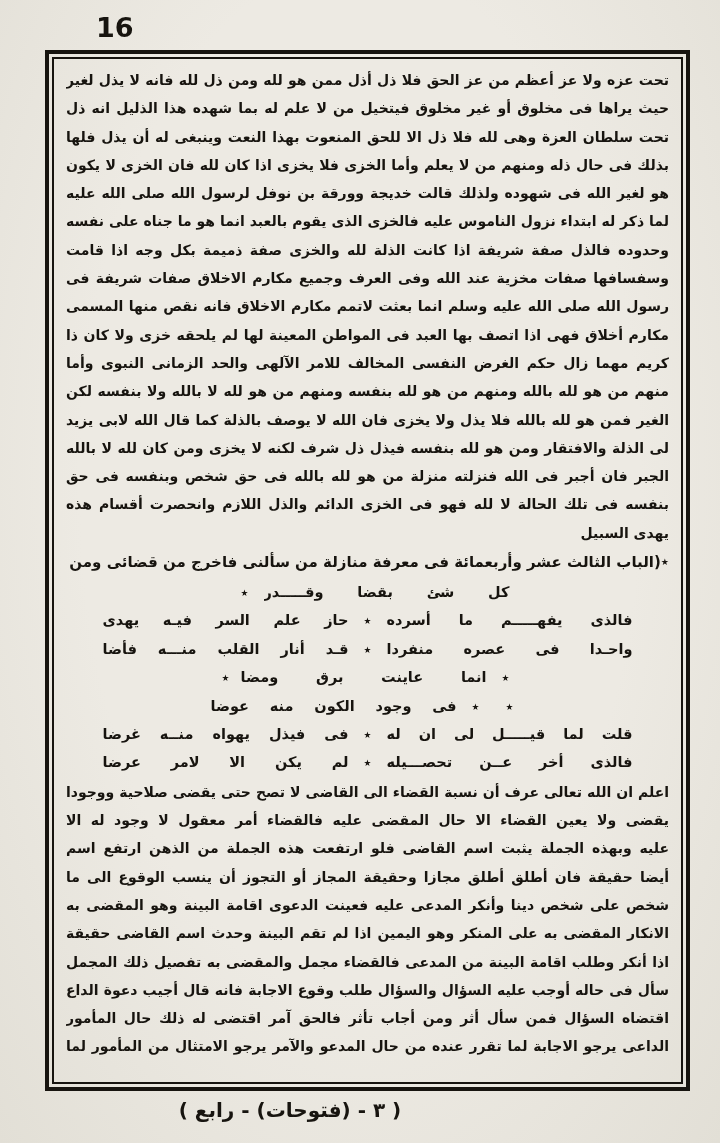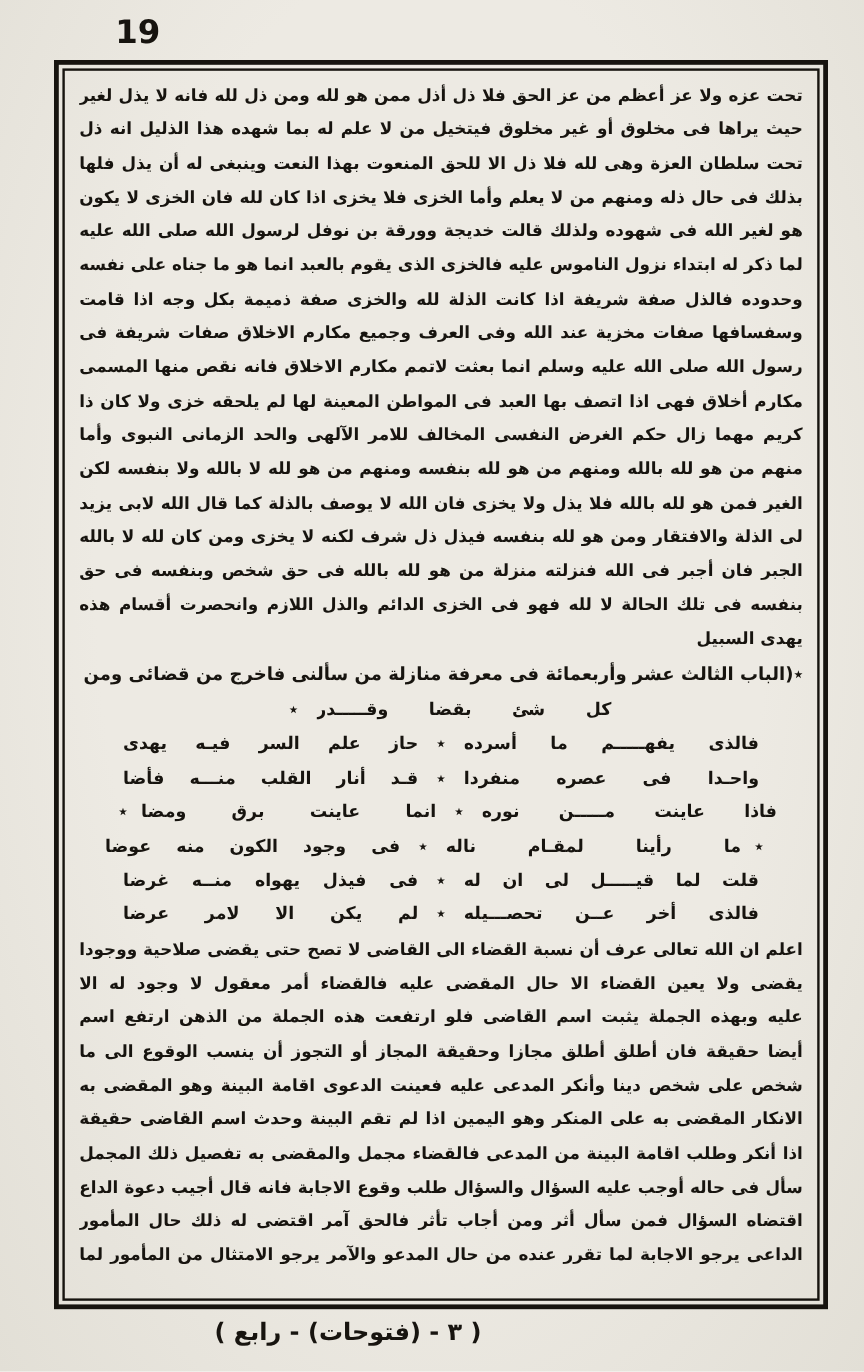--- a/index.html
+++ b/index.html
@@ -78,21 +78,21 @@
     text-align: center;
     direction: rtl;
     font-size: 20px;
     font-weight: 700;
     letter-spacing: 1px;
   }
 </style>
 </head>
 <body>
 
-<div class="page-number">19</div>
+<div class="page-number">16</div>
 
 <div class="frame-outer">
   <div class="frame-inner">
 
     <div class="line">تحت عزه ولا عز أعظم من عز الحق فلا ذل أذل ممن هو لله ومن ذل لله فانه لا يذل لغير الله أصلا الا أن يذل لعين الصفة</div>
     <div class="line">حيث يراها فى مخلوق أو غير مخلوق فيتخيل من لا علم له بما شهده هذا الذليل انه ذل تحت سلطان هذا العزيز وانما ذل</div>
     <div class="line">تحت سلطان العزة وهى لله فلا ذل الا للحق المنعوت بهذا النعت وينبغى له أن يذل فلها يذل كل ذليل فى العالم فمنهم العالم</div>
     <div class="line">بذلك فى حال ذله ومنهم من لا يعلم وأما الخزى فلا يخزى اذا كان لله فان الخزى لا يكون من الله لمن هو له وانما يكون لمن</div>
     <div class="line">هو لغير الله فى شهوده ولذلك قالت خديجة وورقة بن نوفل لرسول الله صلى الله عليه وسلم كلا والله لا يخزيك الله أبدا</div>
     <div class="line">لما ذكر له ابتداء نزول الناموس عليه فالخزى الذى يقوم بالعبد انما هو ما جناه على نفسه بجهله وتعديه رسوم سيده</div>
@@ -126,28 +126,26 @@
       </div>
       <div class="poem-row">
 
         <span class="hemi">واحـدا فى عصره منفردا</span>
         <span class="sep">٭</span>
         <span class="hemi">قـد أنار القلب منـــه فأضا</span>
 
       </div>
       <div class="poem-row">
 
-        <span class="hemi">فاذا عاينت مـــــن نوره</span>
         <span class="sep">٭</span>
         <span class="hemi">انما عاينت برق ومضا</span>
         <span class="trail">٭</span>
       </div>
       <div class="poem-row">
         <span class="lead">٭</span>
-        <span class="hemi">ما رأينا لمقـام ناله</span>
         <span class="sep">٭</span>
         <span class="hemi">فى وجود الكون منه عوضا</span>
 
       </div>
       <div class="poem-row">
 
         <span class="hemi">قلت لما قيـــــل لى ان له</span>
         <span class="sep">٭</span>
         <span class="hemi">فى فيذل يهواه منــه غرضا</span>
 

